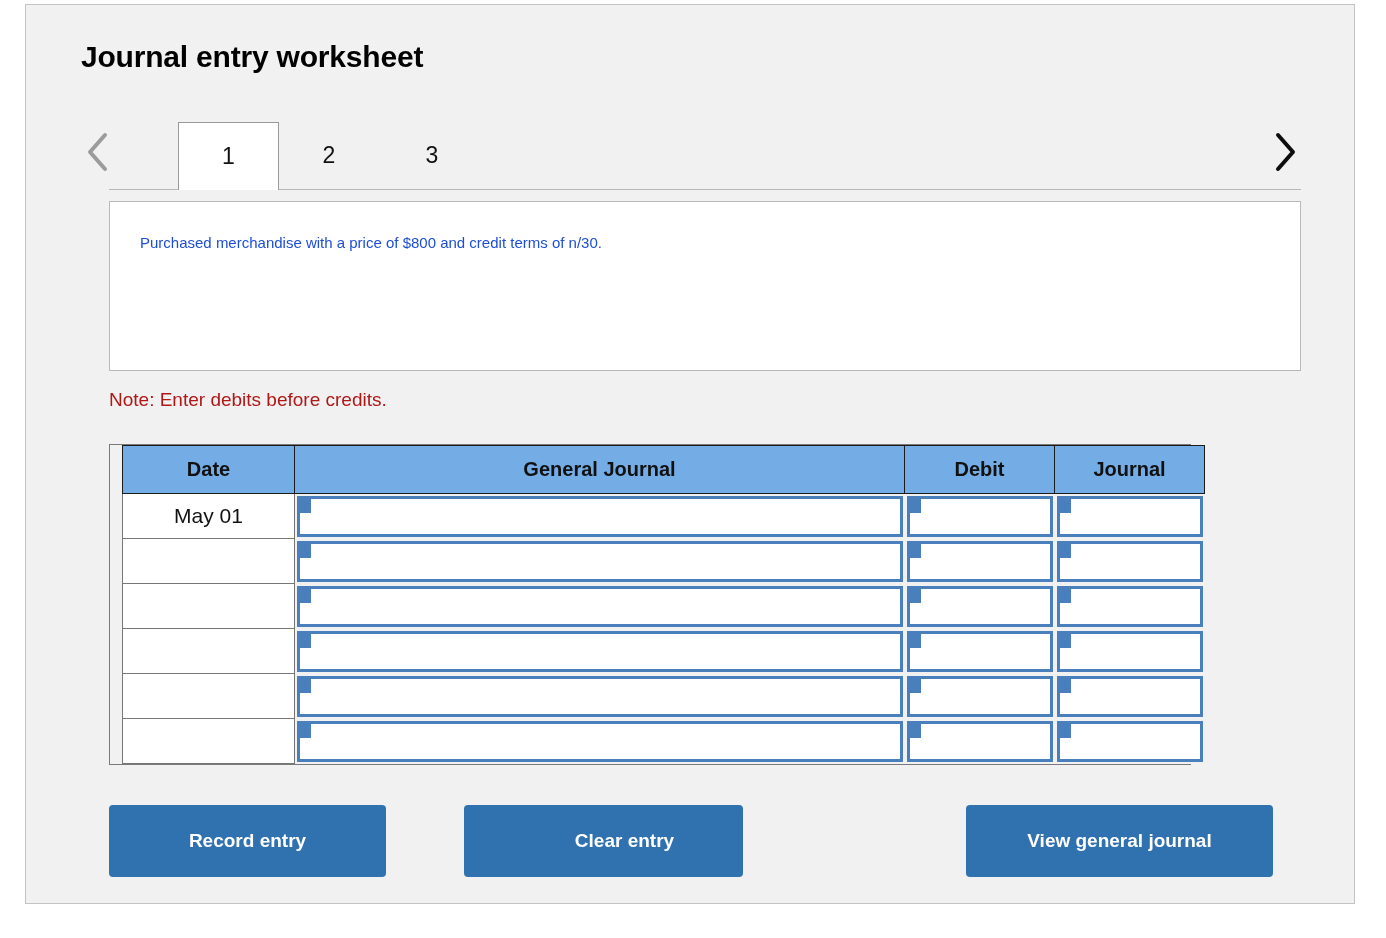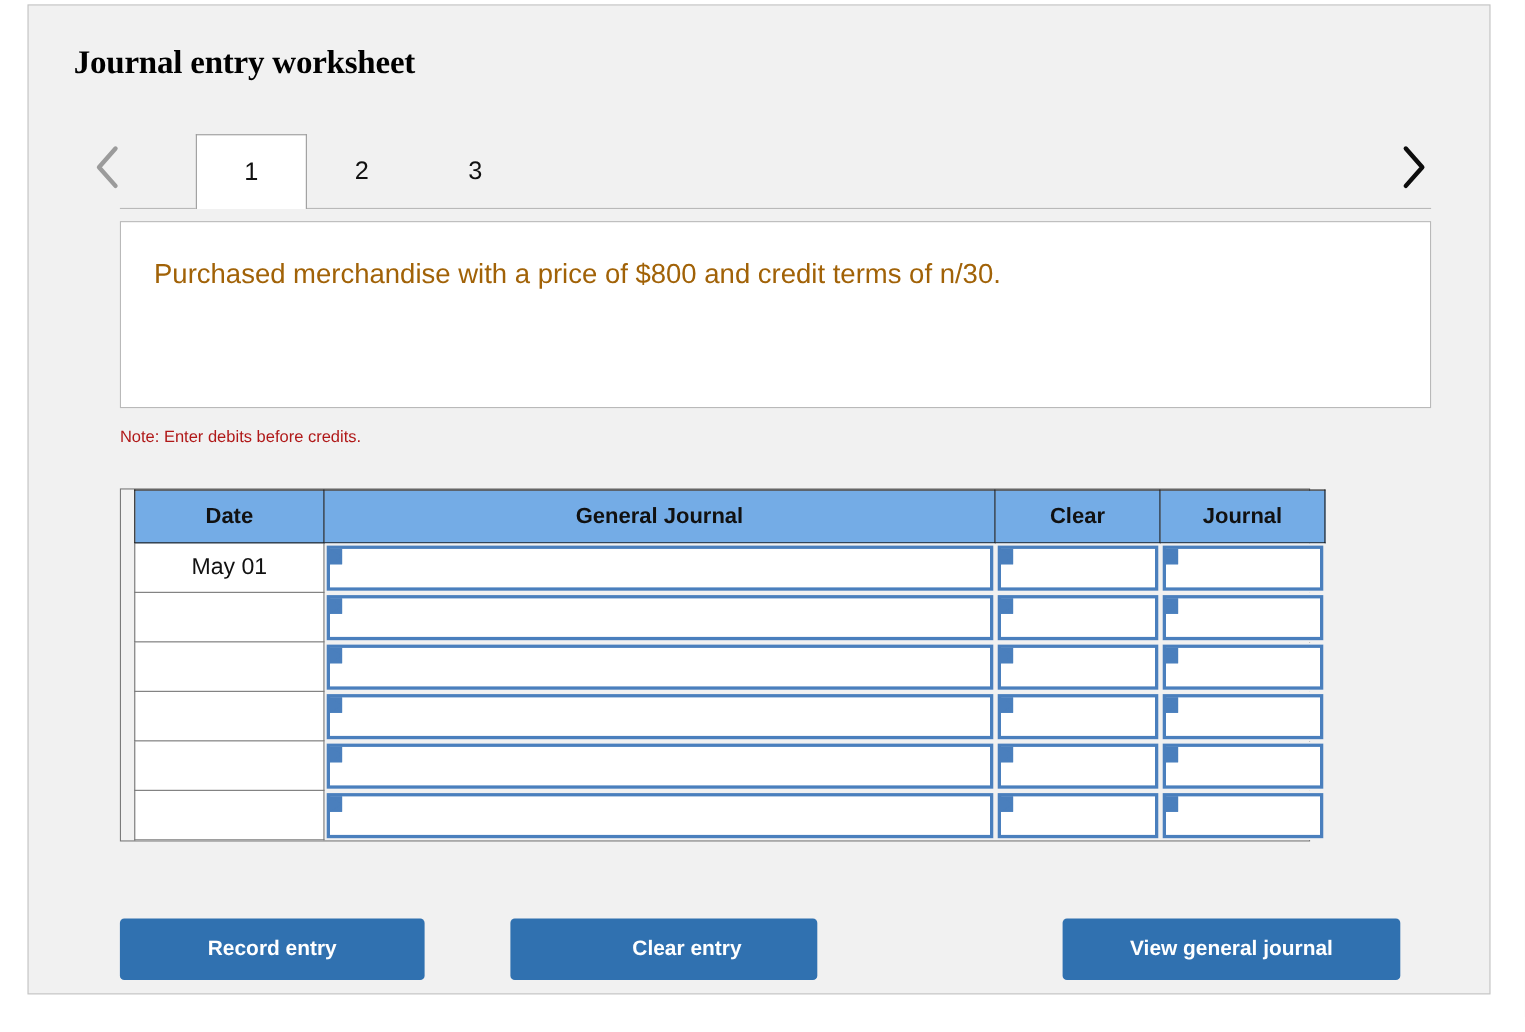--- a/index.html
+++ b/index.html
@@ -22,28 +22,27 @@
     width: 1330px;
     height: 900px;
     background: #f1f1f1;
     border: 1px solid #c4c4c4;
     box-sizing: border-box;
   }
 
   
   .worksheet-title {
     position: absolute;
-    left: 41px;
+    left: 55px;
     top: 35px;
     font-size: 30px;
     font-weight: bold;
     color: #000000;
     letter-spacing: -0.2px;
     white-space: nowrap;
-    font-family: Liberation Serif, serif;
   }
 
   
   .tabbar {
     position: absolute;
     left: 55px;
     top: 108px;
     width: 1220px;
     height: 84px;
   }
@@ -101,31 +100,31 @@
     height: 170px;
     background: #ffffff;
     border: 1px solid #b9b9b9;
     box-sizing: border-box;
   }
   .desc-text {
     position: absolute;
     left: 30px;
     top: 31px;
     right: 3px;
-    font-size: 25px;
-    color: #a16207;
+    font-size: 15px;
+    color: #1d4ed8;
     line-height: 1.3;
   }
 
   
   .note {
     position: absolute;
     left: 83px;
     top: 384px;
-    font-size: 15px;
+    font-size: 19px;
     color: #b01818;
     white-space: nowrap;
   }
 
   
   .jtable {
     position: absolute;
     left: 83px;
     top: 439px;
     width: 1082px;
@@ -214,34 +213,33 @@
     bottom: 0;
     display: flex;
     align-items: center;
     font-size: 19px;
     color: #111111;
   }
 
   
   .btn {
     position: absolute;
-    height: 56px;
+    height: 72px;
     background: #3071b0;
     color: #ffffff;
     font-size: 19px;
     font-weight: bold;
     border: none;
     border-radius: 4px;
     display: flex;
     align-items: center;
     justify-content: center;
     cursor: pointer;
     font-family: "Liberation Sans", sans-serif;
     white-space: nowrap;
-    margin-top: 30px;
   }
   .btn-record { left: 83px;  top: 800px; width: 277px; }
   .btn-clear  { left: 438px; top: 800px; width: 279px; padding-left: 48px; }
   .btn-view   { left: 940px; top: 800px; width: 307px; }
 </style>
 </head>
 <body>
 
 <div class="panel">
 
@@ -289,21 +287,21 @@
       <colgroup>
         <col class="col-date">
         <col class="col-gj">
         <col class="col-debit">
         <col class="col-credit">
       </colgroup>
       <thead>
         <tr>
           <th>Date</th>
           <th>General Journal</th>
-          <th>Clear</th>
+          <th>Debit</th>
           <th>Journal</th>
         </tr>
       </thead>
       <tbody>
           <tr>
             <td class="cell-date">May 01</td>
             <td class="cell-input">
               <div class="inputbox">
                 <div class="corner-tri"></div>
                 <div class="cell-text"></div>

